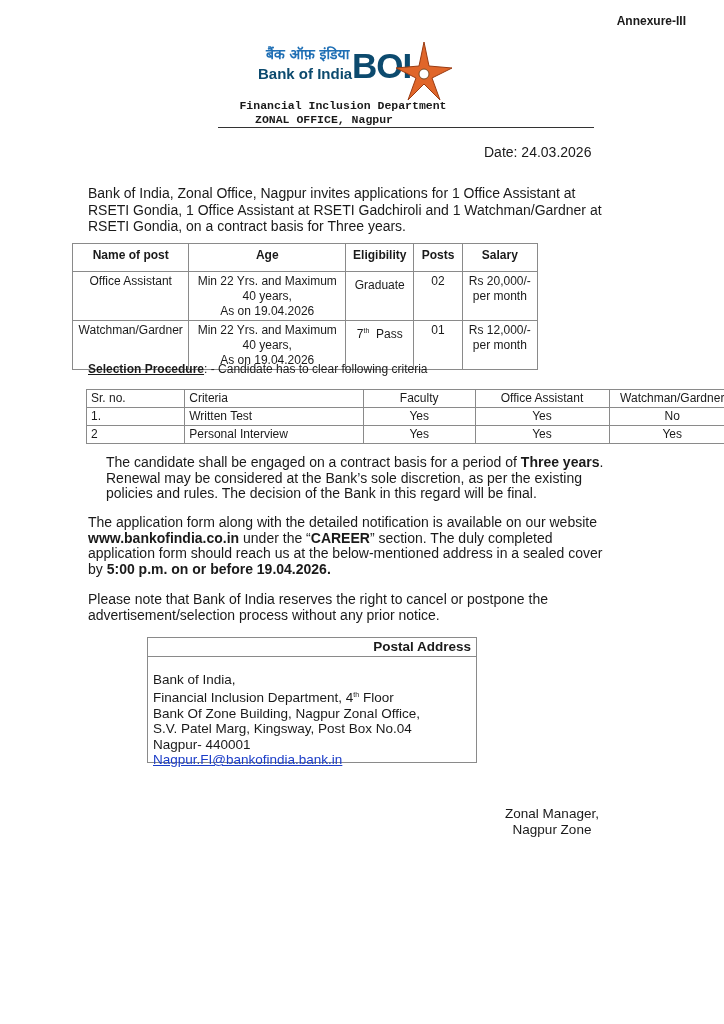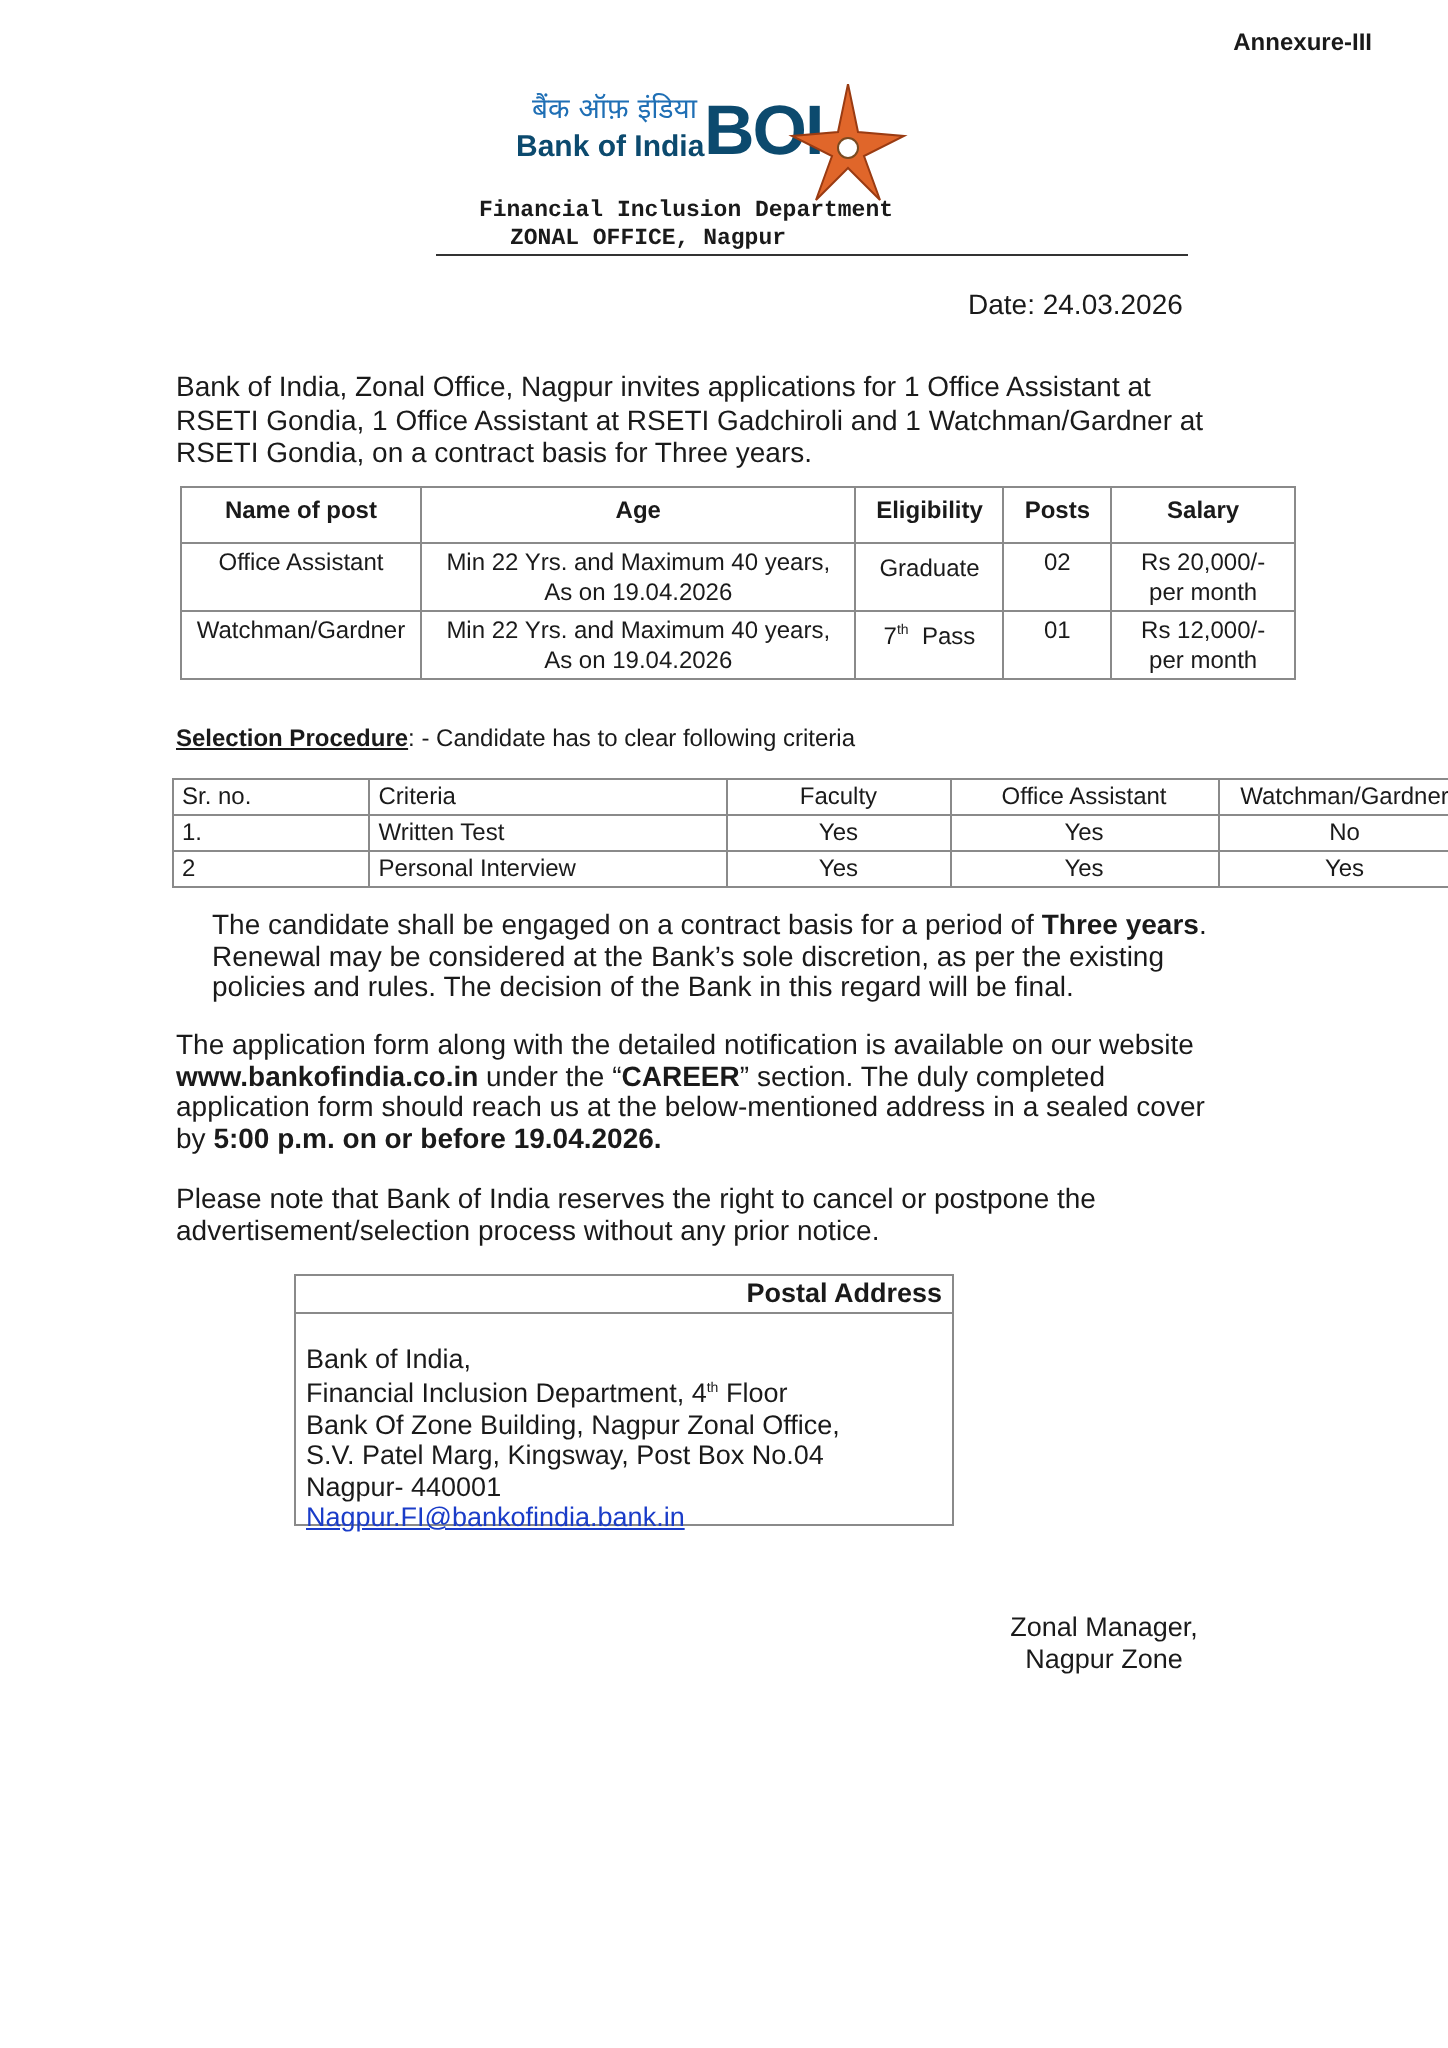--- a/index.html
+++ b/index.html
@@ -1,31 +1,31 @@
 <!DOCTYPE html>
 <html><head>
   <meta charset="utf-8">
   <style>
     html, body { margin: 0; padding: 0; background: #ffffff; }
     body { width: 724px; height: 1024px; position: relative; overflow: hidden;
            font-family: "Liberation Sans", sans-serif; color: #1a1a1a; }
     .abs { position: absolute; }
     .annex { right: 38px; top: 14px; font-weight: bold; font-size: 12px; }
     .logo { left: 258px; top: 42px; width: 200px; height: 60px; }
-    .hindi { position: absolute; left: 8px; top: 2px; font-size: 14px; color: #1f6fb5; font-weight: normal; font-family: "DejaVu Sans", sans-serif; }
+    .hindi { position: absolute; left: 8px; top: 2px; font-size: 14px; color: #1f6fb5; font-weight: bold; font-family: "DejaVu Sans", sans-serif; }
     .boi-name { position: absolute; left: 0px; top: 23px; font-size: 15px; color: #0c4a6e; font-weight: bold; font-family: "Liberation Sans", sans-serif; }
     .boi-mark { position: absolute; left: 94px; top: 8px; font-size: 35px; line-height: 32px; color: #0c4a6e; font-weight: bold; font-family: "Liberation Sans", sans-serif; letter-spacing: -1px; }
     .star { position: absolute; left: 136px; top: 0px; width: 60px; height: 60px; }
     .dept { left: 0; width: 686px; text-align: center; top: 99px; font-family: "Liberation Mono", monospace; font-size: 11.5px; font-weight: bold; }
     .zonal { left: 0; width: 648px; text-align: center; top: 113px; font-family: "Liberation Mono", monospace; font-size: 11.5px; font-weight: bold; }
     .rule { left: 218px; top: 127px; width: 376px; height: 0; border-top: 1.5px solid #333; }
     .date { left: 484px; top: 144px; font-size: 14px; }
     .intro { left: 88px; top: 185px; width: 520px; font-size: 14px; line-height: 16.5px; }
     table { border-collapse: collapse; position: absolute; }
-    .t1 { left: 90px; top: 243px; width: 558px; font-size: 12px; }
+    .t1 { left: 72px; top: 243px; width: 466px; font-size: 12px; }
     .t1 th, .t1 td { border: 1px solid #8a8a8a; text-align: center; vertical-align: top; padding: 2px 3px 1px 3px; line-height: 15px; }
     .t1 th { font-weight: bold; height: 22px; vertical-align: top; padding-top: 4px; }
     .t1 sup { font-size: 7px; vertical-align: 5px; }
     .sel { left: 88px; top: 362px; font-size: 12px; }
     .sel b { text-decoration: underline; }
     .t2 { left: 86px; top: 389px; width: 650px; font-size: 12px; }
     .t2 td { border: 1px solid #8a8a8a; padding: 1px 4px; line-height: 15px; height: 15px; }
     .t2 td.c { text-align: center; }
     .para { left: 88px; width: 520px; font-size: 14px; line-height: 15.5px; }
     .p1 { top: 455px; margin-left: 18px; }

